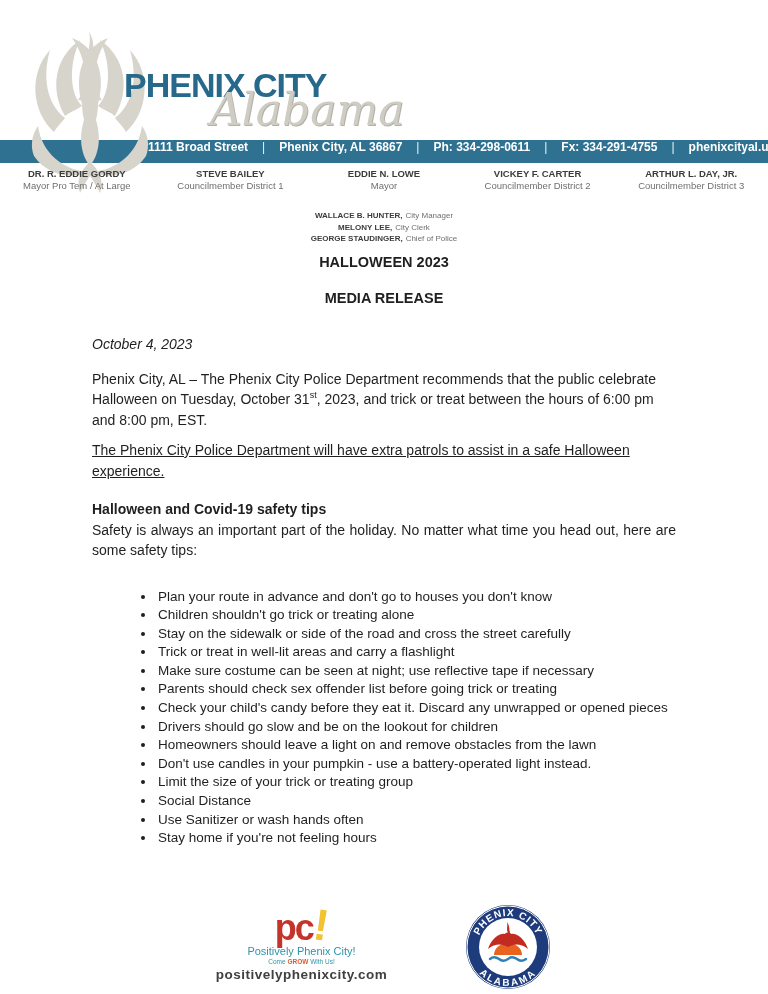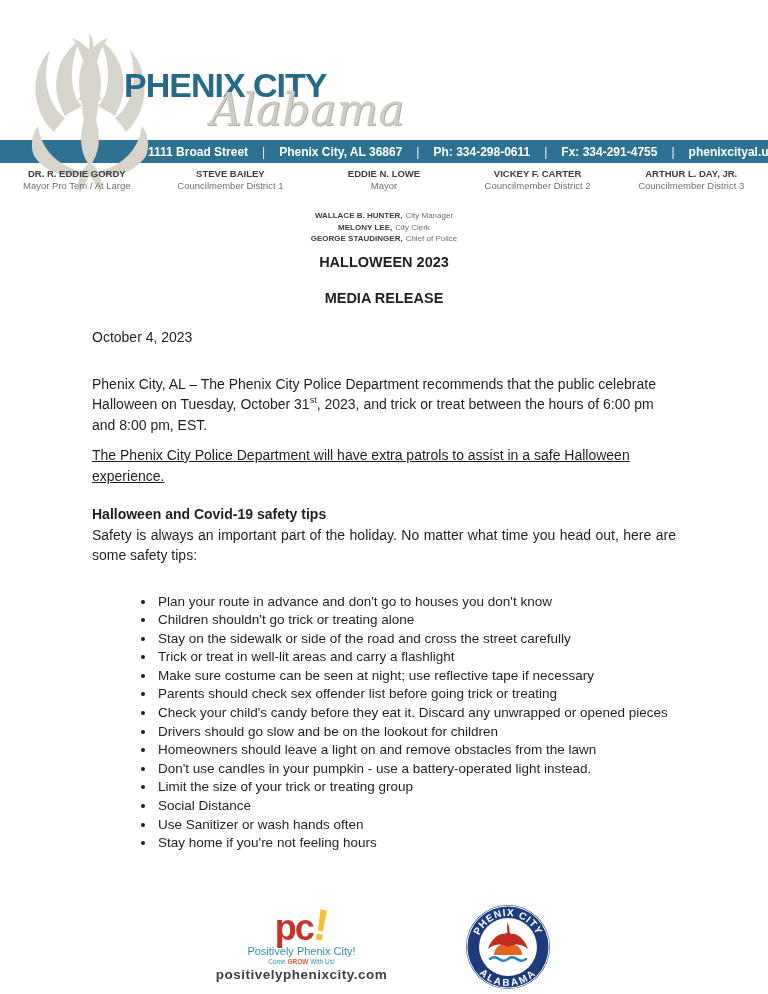--- a/index.html
+++ b/index.html
@@ -24,41 +24,41 @@
   }
   .dept-banner {
     position:absolute; right:0; top:100px; width:313px; height:40px;
     background:#D2CEC5; display:flex; align-items:center; justify-content:center;
     color:#ffffff; font-size:26px; font-weight:bold; letter-spacing:1px;
     text-shadow:1px 1px 1px rgba(110,105,95,.55); z-index:1;
   }
   .address-bar {
     position:absolute; left:0; top:140px; width:768px; height:23px;
     background:#2E7191; z-index:1;
-    display:flex; align-items:center; gap:14px; padding-left:148px;
+    display:flex; align-items:flex-start; gap:14px; padding-left:148px;
     color:#ffffff; font-size:12px; font-weight:bold; white-space:nowrap;
   }
   .address-bar .sep { font-weight:normal; opacity:.9; }
   .officials {
     position:absolute; left:0; top:168px; width:768px; z-index:3;
     display:grid; grid-template-columns:repeat(5,1fr); text-align:center;
   }
   .official-name { font-size:9.5px; font-weight:bold; color:#3c3c3c; line-height:12px; }
   .official-title { font-size:9.5px; color:#6f6f6f; line-height:11px; }
   .staff { position:absolute; left:0; top:210px; width:768px; text-align:center; z-index:3; }
   .staff-line { font-size:8px; line-height:11.5px; }
   .staff-name { font-weight:bold; color:#3c3c3c; }
   .staff-title { color:#6f6f6f; margin-left:3px; }
 
   
   .main-content { padding:12px 92px 0 92px; font-size:14px; line-height:20.5px; }
   .doc-title, .doc-subtitle { text-align:center; font-weight:bold; font-size:14.5px; }
   .doc-subtitle { margin-top:15px; }
-  .doc-date { margin-top:19px; }
-  .para1 { margin-top:26px; }
+  .doc-date { font-style:italic; margin-top:26px; }
+  .para1 { margin-top:14px; }
   .para1 sup { font-size:9px; vertical-align:super; line-height:0; }
   .para2 { margin-top:10px;text-decoration:underline; }
   .section-heading { font-weight:bold; margin-top:18px; }
   .section-intro { text-align:justify; }
   .tips-list { margin:27px 0 0 0; padding-left:64px; }
   .tips-list li { font-size:13.5px; line-height:18.6px; padding-left:2px; }
 
   
   .footer {
     position:absolute; left:0; top:903px; width:768px;

